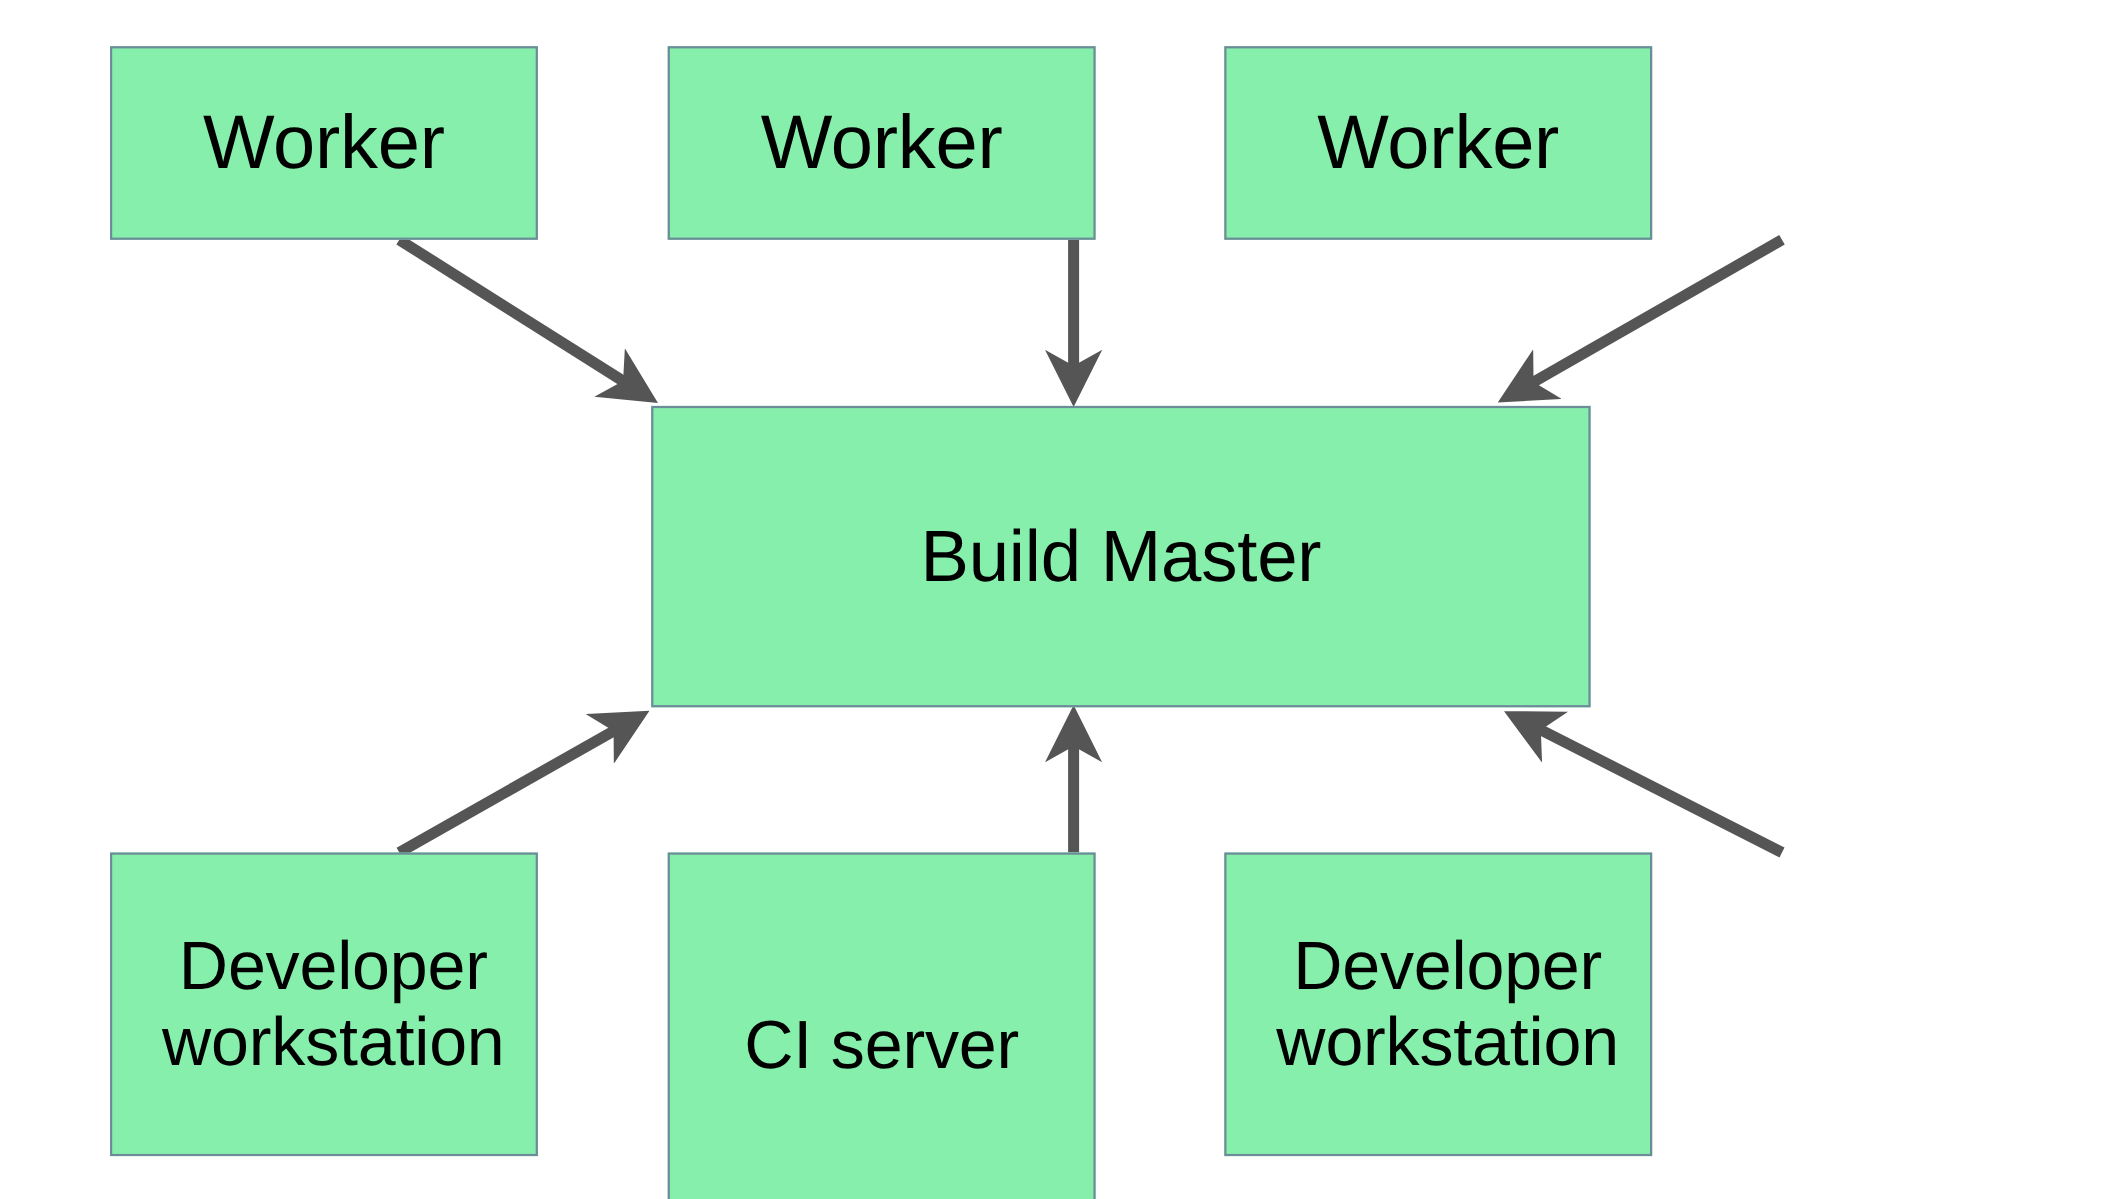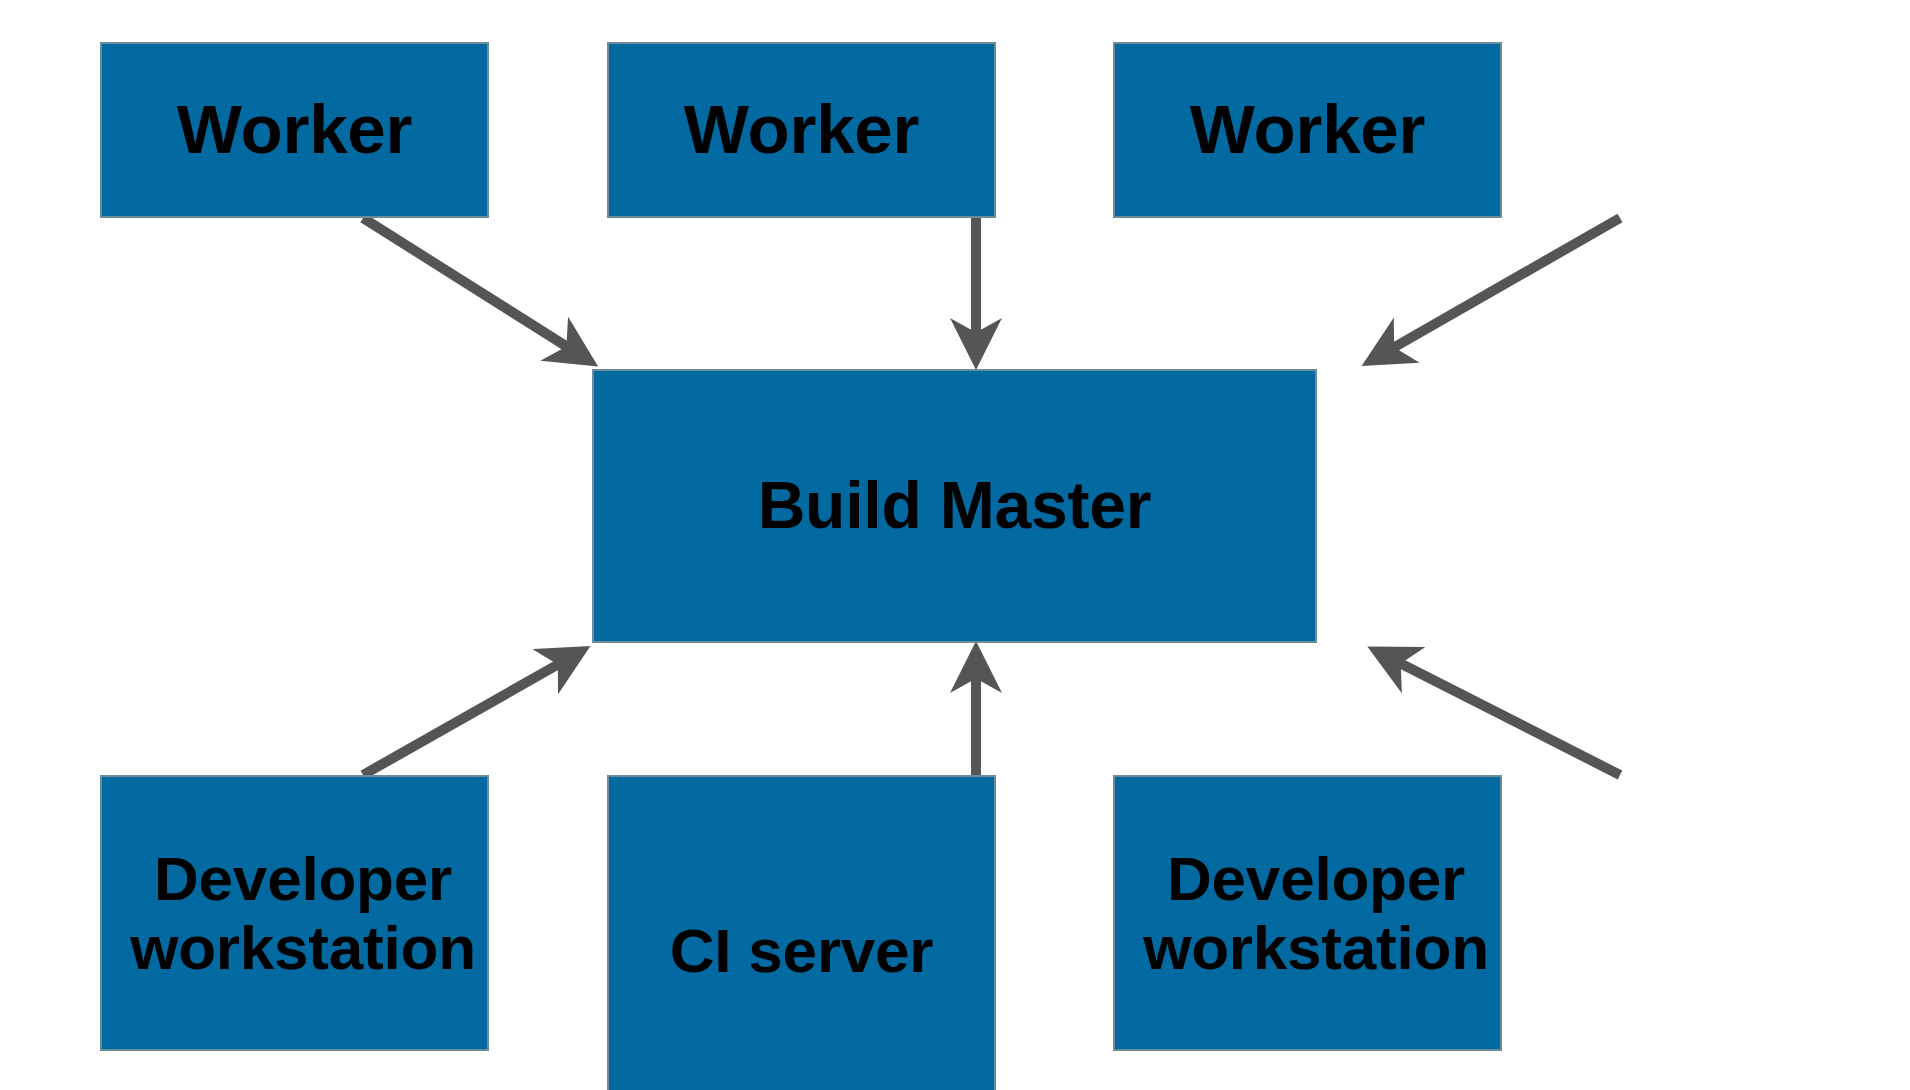--- a/index.html
+++ b/index.html
@@ -22,27 +22,26 @@
     position: absolute;
     left: 0;
     top: 0;
     width: 1910px;
     height: 1090px;
     pointer-events: none;
   }
   .node {
     position: absolute;
     box-sizing: border-box;
-    background: #0369a1;
+    background: #86efac;
     border: 2px solid #6d8c99;
     display: flex;
     align-items: center;
     justify-content: center;
     z-index: 2;
-    font-weight: bold;
   }
   .node-label {
     color: #000000;
     text-align: center;
     line-height: 1.12;
     white-space: pre-line;
     letter-spacing: -0.2px;
   }
   .size-lg { font-size: 69px; }
   .size-md { font-size: 66px; }
@@ -94,21 +93,21 @@
   </div>
 
   <div class="node" id="node-worker-2" style="left:607px; top:42px; width:389px; height:176px;">
     <span class="node-label size-lg">Worker</span>
   </div>
 
   <div class="node" id="node-worker-3" style="left:1113px; top:42px; width:389px; height:176px;">
     <span class="node-label size-lg">Worker</span>
   </div>
 
-  <div class="node" id="node-build-master" style="left:592px; top:369px; width:725px; height:274px;">
+  <div class="node" id="node-build-master" style="left:592px; top:369px; width:854px; height:274px;">
     <span class="node-label size-md">Build Master</span>
   </div>
 
   <div class="node" id="node-dev-workstation-1" style="left:100px; top:775px; width:389px; height:276px;">
     <span class="node-label size-sm wide-label">Developer
 workstation</span>
   </div>
 
   <div class="node" id="node-ci-server" style="left:607px; top:775px; width:389px; height:352px;">
     <span class="node-label size-sm">CI server</span>

